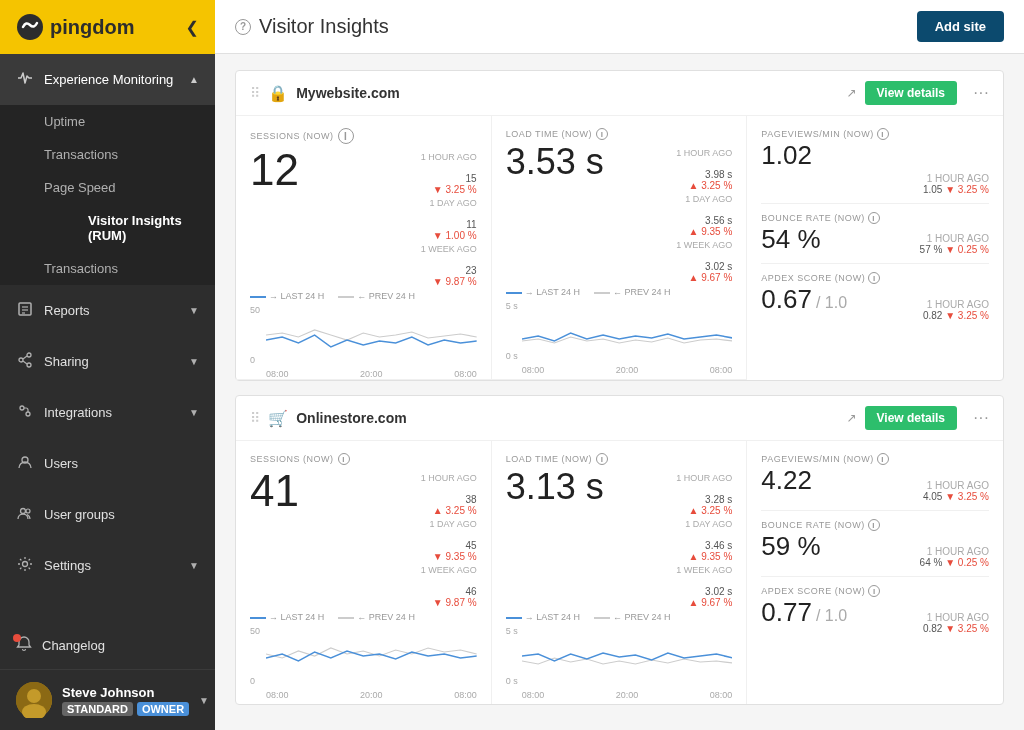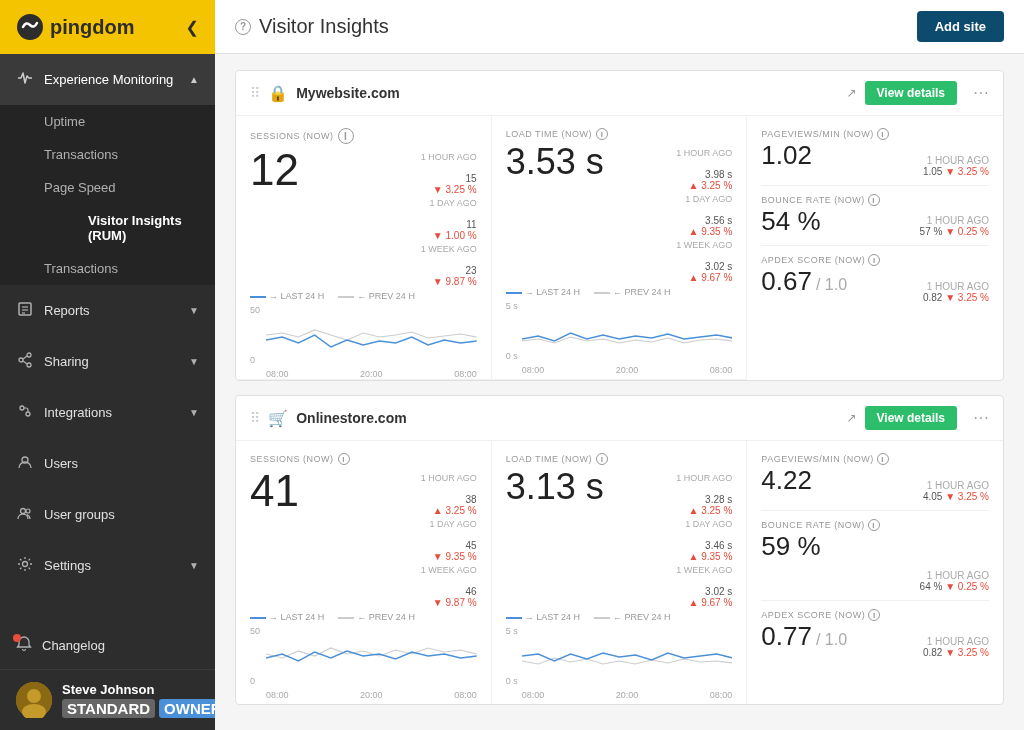--- a/index.html
+++ b/index.html
@@ -12,21 +12,21 @@
     .sidebar-main-item.active { background: #3a3a3a; }
     .sidebar-main-item .chevron { margin-left: auto; font-size: 11px; }
     .sidebar-sub-items { background: #242424; }
     .sidebar-sub-item { padding: 9px 16px 9px 44px; color: #b0b0b0; font-size: 13px; cursor: pointer; }
     .sidebar-sub-item.active { color: #fff; font-weight: 600; margin-left: 44px; }
     .sidebar-bottom { margin-top: auto; border-top: 1px solid #3a3a3a; padding: 12px 16px; display: flex; align-items: center; gap: 10px; cursor: pointer; }
     .avatar-img { width: 36px; height: 36px; border-radius: 50%; background: linear-gradient(135deg, #8B6914, #c49a2a); display: flex; align-items: center; justify-content: center; font-size: 14px; color: #fff; }
     .user-info { flex: 1; }
     .user-name { color: #fff; font-size: 13px; font-weight: 600; }
     .user-badges { display: flex; gap: 4px; margin-top: 2px; }
-    .badge { font-size: 15px; padding: 1px 5px; border-radius: 3px; font-weight: 700; text-transform: uppercase; }
+    .badge { font-size: 11px; padding: 1px 5px; border-radius: 3px; font-weight: 700; text-transform: uppercase; }
     .badge-standard { background: #666; color: #fff; }
     .badge-owner { background: #4a90d9; color: #fff; }
 
     
     .main { flex: 1; display: flex; flex-direction: column; overflow: hidden; background: #f5f5f5; }
     .top-bar { background: #fff; border-bottom: 1px solid #e0e0e0; padding: 0 20px; height: 54px; display: flex; align-items: center; justify-content: space-between; }
     .page-title-area { display: flex; align-items: center; gap: 8px; }
     .page-title { font-size: 20px; font-weight: 400; color: #333; }
     .add-site-btn { background: #0c4a6e; color: #fff; border: none; padding: 8px 18px; border-radius: 4px; font-size: 13px; font-weight: 600; cursor: pointer; }
 
@@ -312,21 +312,21 @@
           </div>
         </div>
 
         <div class="metric-panel right-panel">
 
           <div class="sub-metric">
             <div class="sub-metric-label">
                 <span>PAGEVIEWS/MIN (NOW)</span> 
                 <span class="info-icon" style="font-size:8px;width:12px;height:12px;cursor:pointer;">i</span>
               </div>
-            <div style="display:flex;align-items:baseline;gap:2px;">
+            <div style="display:flex;align-items:baseline;gap:2px;flex-direction:column;">
               <span class="sub-metric-value">1.02</span>
               <span style="font-size:10px;color:#aaa;margin-left:auto;text-align:right;">1 HOUR AGO<br><span style="color:#555;text-align:center;">1.05</span> <span style="color:#e74c3c;">▼ 3.25 %</span></span>
             </div>
           </div>
           <div style="height:1px;background:#f0f0f0;"></div>
 
           <div class="sub-metric">
             <div class="sub-metric-label">
                 <span>BOUNCE RATE (NOW)</span> 
                 <span class="info-icon" style="font-size:8px;width:12px;height:12px;cursor:pointer;">i</span>
@@ -442,21 +442,21 @@
               <span class="sub-metric-value">4.22</span>
               <span style="font-size:10px;color:#aaa;margin-left:auto;text-align:right;">1 HOUR AGO<br><span style="color:#555;">4.05</span> <span style="color:#e74c3c;">▼ 3.25 %</span></span>
             </div>
           </div>
           <div style="height:1px;background:#f0f0f0;"></div>
           <div class="sub-metric">
             <div class="sub-metric-label">
                 <span>BOUNCE RATE (NOW)</span> 
                 <span class="info-icon" style="font-size:8px;width:12px;height:12px;cursor:pointer;">i</span>
               </div>
-            <div style="display:flex;align-items:baseline;gap:8px;flex-direction:column;">
+            <div style="display:flex;align-items:baseline;gap:8px;">
               <span class="sub-metric-value">59 %</span>
               <span style="font-size:10px;color:#aaa;margin-left:auto;text-align:right;">1 HOUR AGO<br><span style="color:#555;">64 %</span> <span style="color:#e74c3c;">▼ 0.25 %</span></span>
             </div>
           </div>
           <div style="height:1px;background:#f0f0f0;"></div>
           <div class="sub-metric">
             <div class="sub-metric-label">
                 <span>APDEX SCORE (NOW)</span> 
                 <span class="info-icon" style="font-size:8px;width:12px;height:12px;cursor:pointer;">i</span>
               </div>

